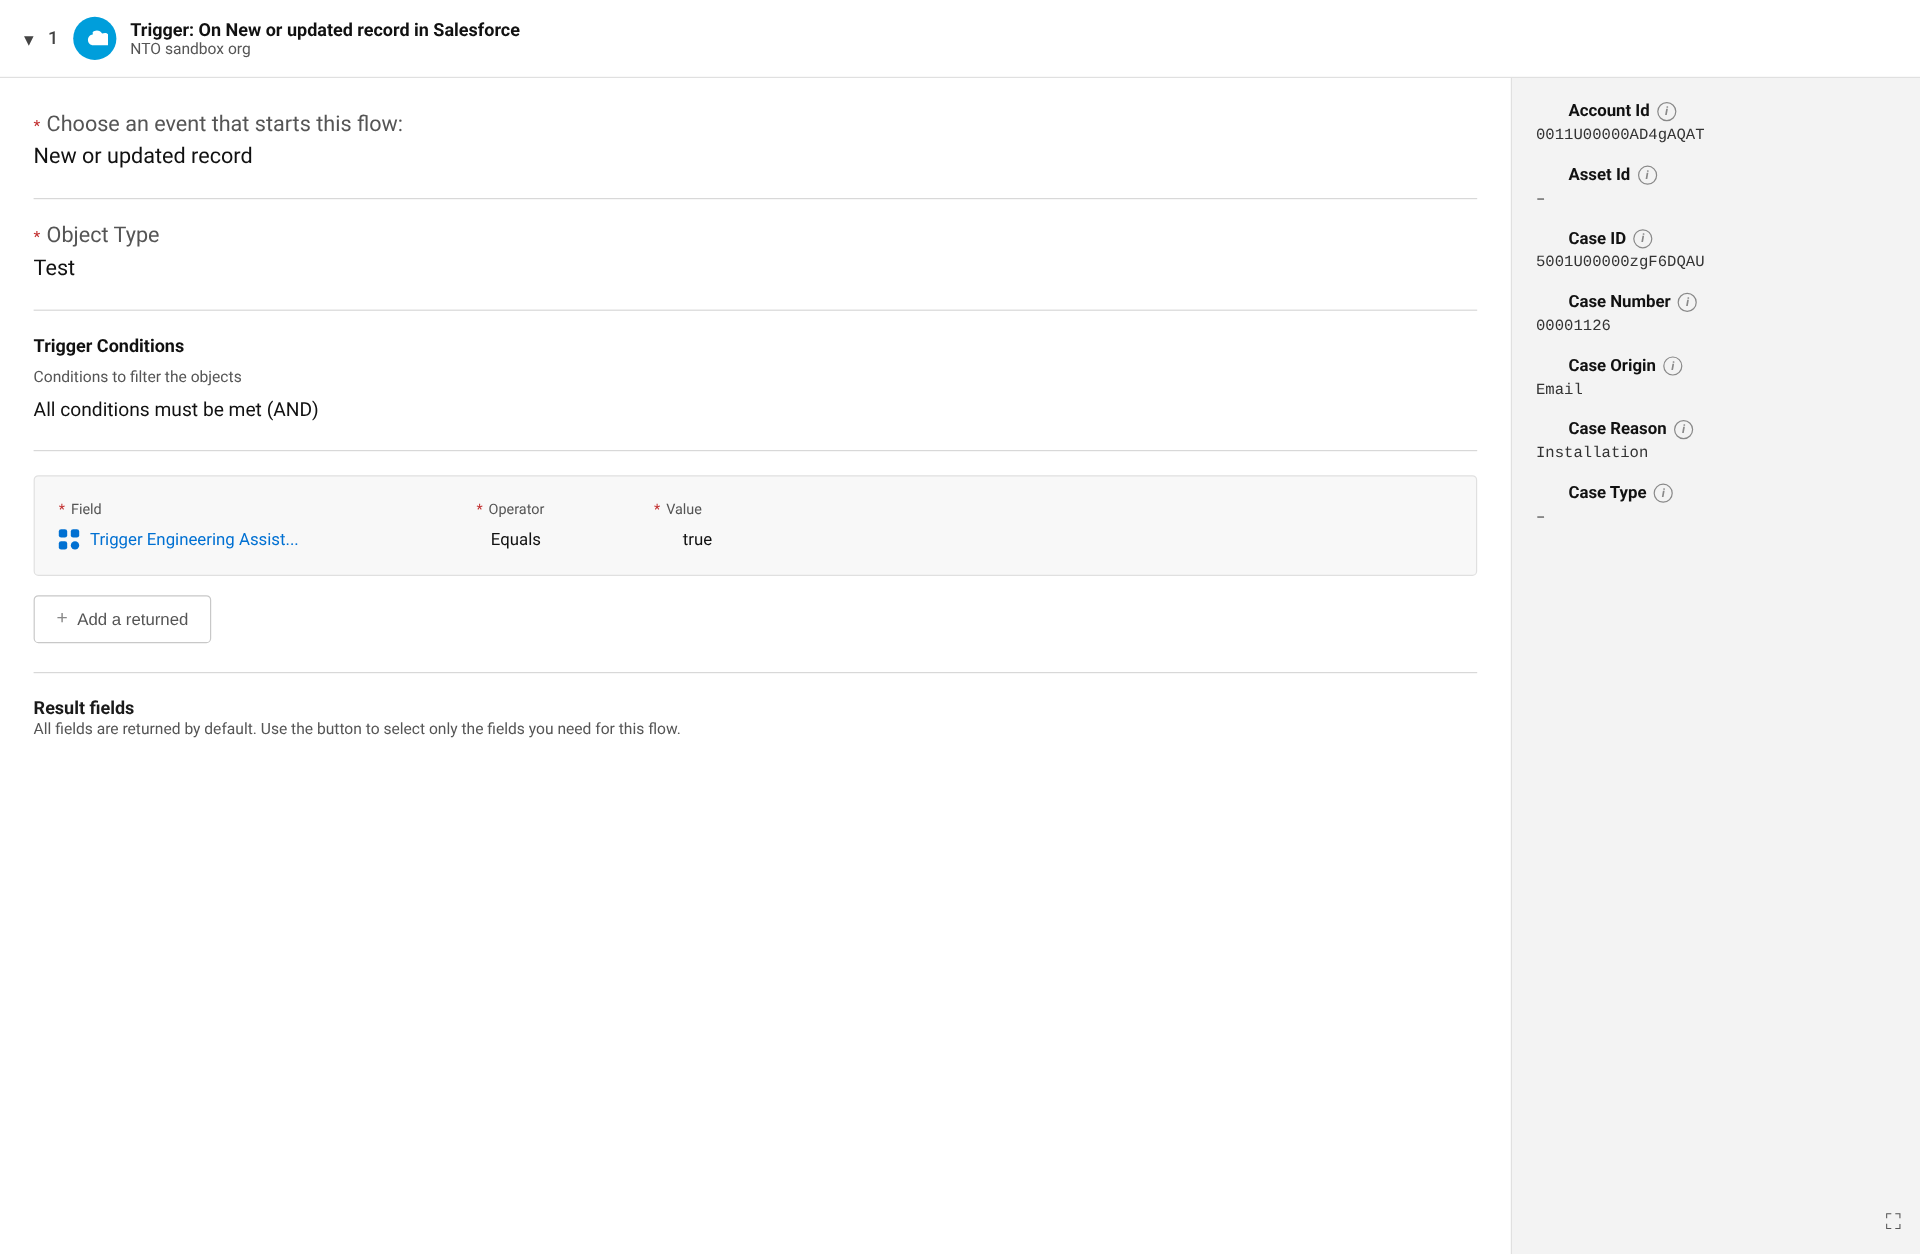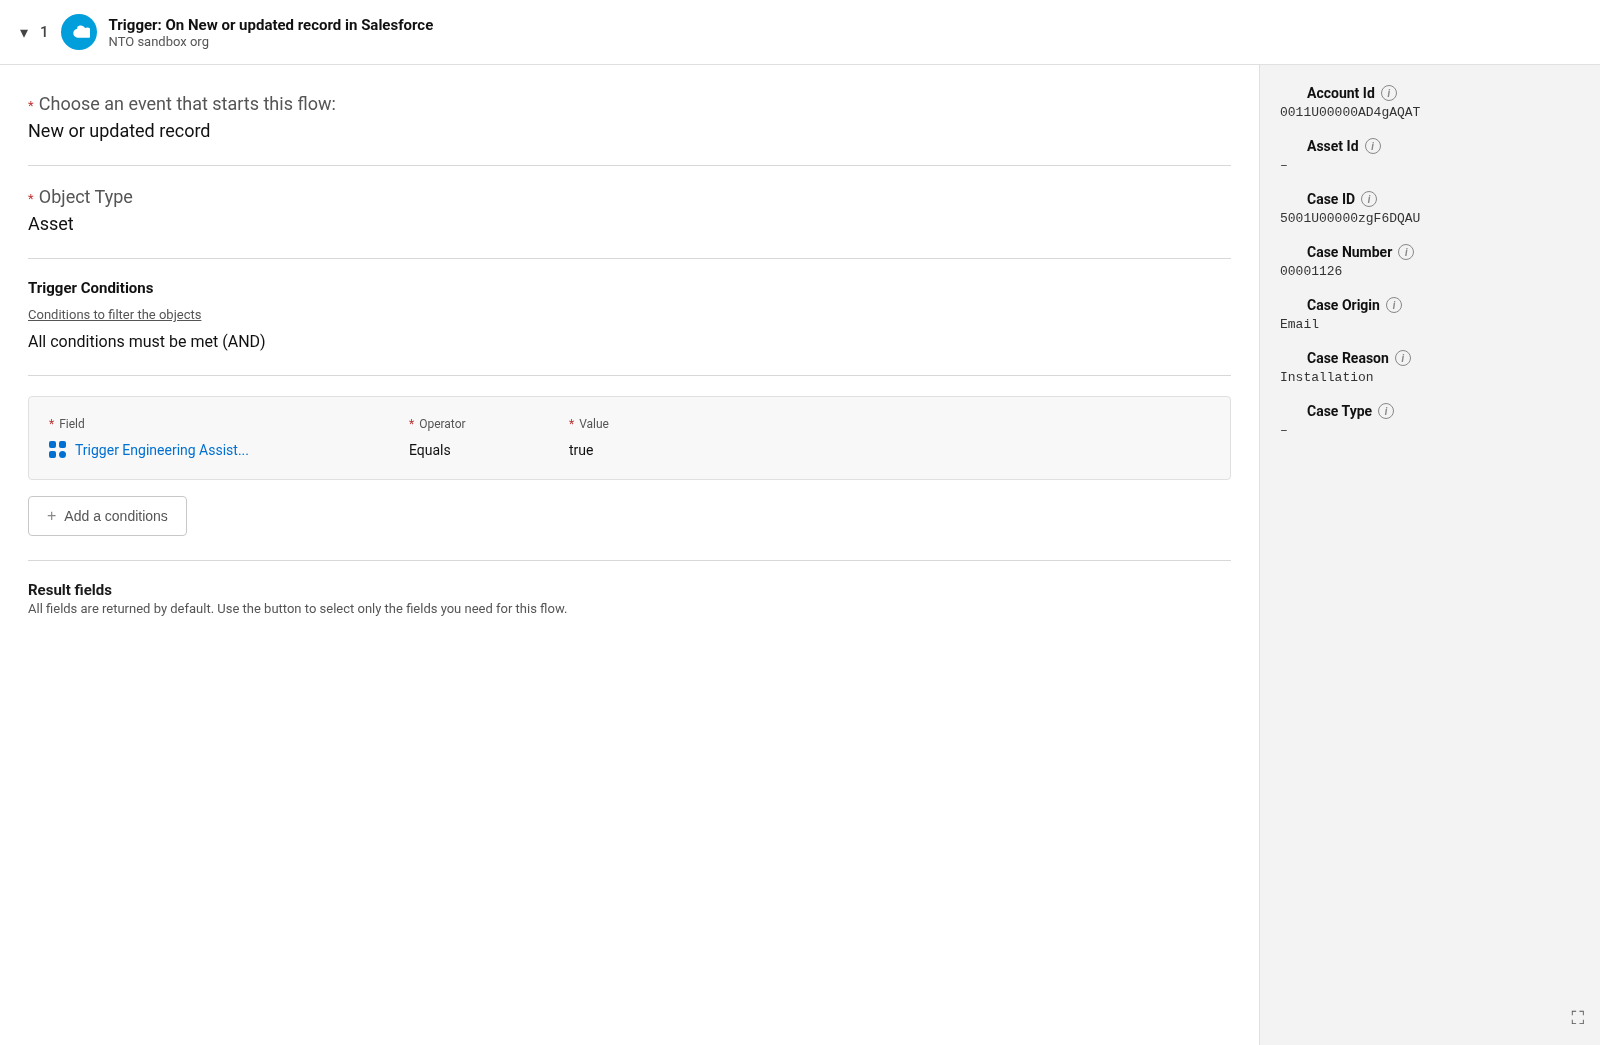--- a/index.html
+++ b/index.html
@@ -112,41 +112,40 @@
       font-size: 15px;
       font-weight: 700;
       color: #111;
       margin-bottom: 10px;
     }
 
     .section-desc {
       font-size: 13px;
       color: #555;
       margin-bottom: 10px;
-      text-decoration: underline;
     }
 
     .conditions-filter {
       font-size: 16px;
       color: #111;
       margin-bottom: 0;
     }
 
     
     .conditions-area {
       background: #f8f8f8;
       border: 1px solid #e0e0e0;
       border-radius: 4px;
       padding: 20px 20px;
       margin-bottom: 16px;
     }
 
     .condition-headers {
       display: flex;
-      gap: 20px;
+      gap: 8px;
       margin-bottom: 10px;
     }
     .condition-header {
       font-size: 12px;
       color: #555;
     }
     .condition-header .required {
       color: #c23030;
       margin-right: 2px;
     }
@@ -349,21 +348,21 @@
       <div class="field-value">New or updated record</div>
     </div>
 
     <hr class="divider">
 
     <div class="section">
       <div class="field-label">
         <span class="required">*</span>
         <span class="label-text">Object Type</span>
       </div>
-      <div class="field-value">Asset</div>
+      <div class="field-value">Test</div>
     </div>
 
     <hr class="divider">
 
     <div class="section">
       <div class="section-title">Trigger Conditions</div>
       <div class="section-desc">Conditions to filter the objects</div>
       <div class="conditions-filter">All conditions must be met (AND)</div>
     </div>
 
@@ -396,21 +395,21 @@
           </div>
           <a class="field-link">Trigger Engineering Assist...</a>
         </div>
         <div class="condition-operator operator-col">Equals</div>
         <div class="condition-value value-col">true</div>
       </div>
     </div>
 
     <button class="add-condition-btn">
       <span style="font-size:16px; color:#888;">+</span>
-      <span>Add a conditions</span>
+      <span>Add a returned</span>
     </button>
 
     <hr class="divider">
 
     <div class="section">
       <div class="result-fields-title">Result fields</div>
       <div class="result-fields-desc">All fields are returned by default. Use the button to select only the fields you need for this flow.</div>
     </div>
 
   </div>

